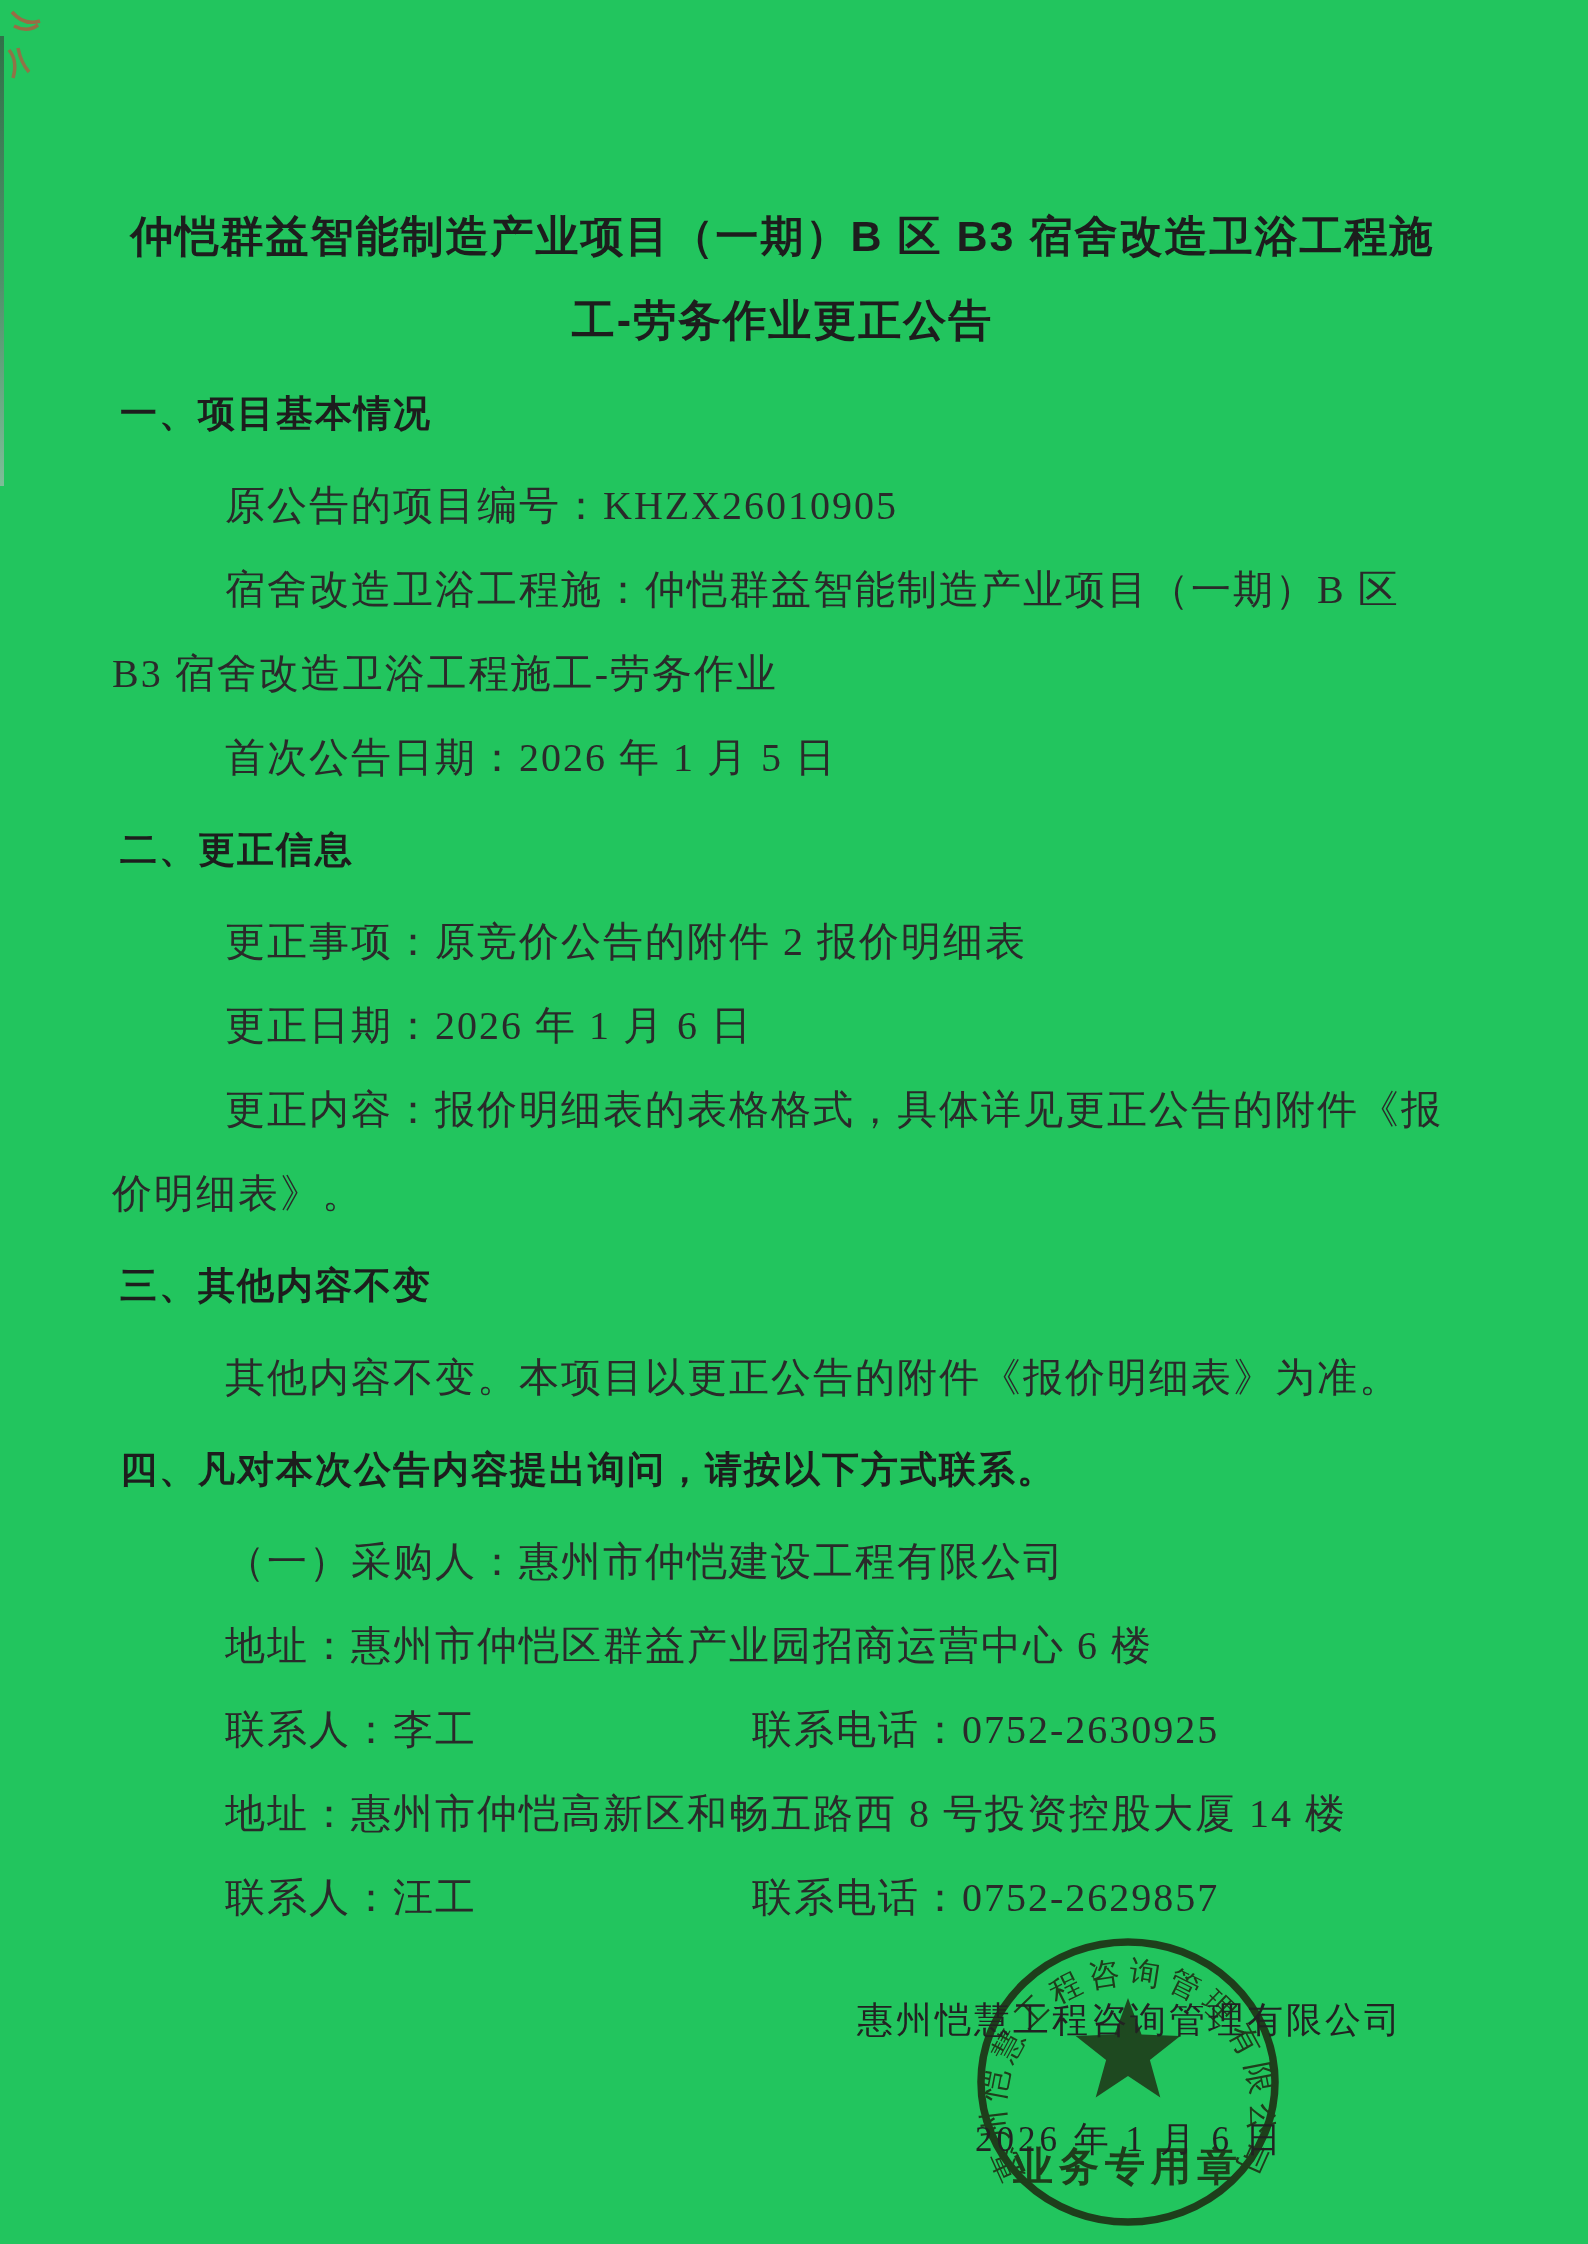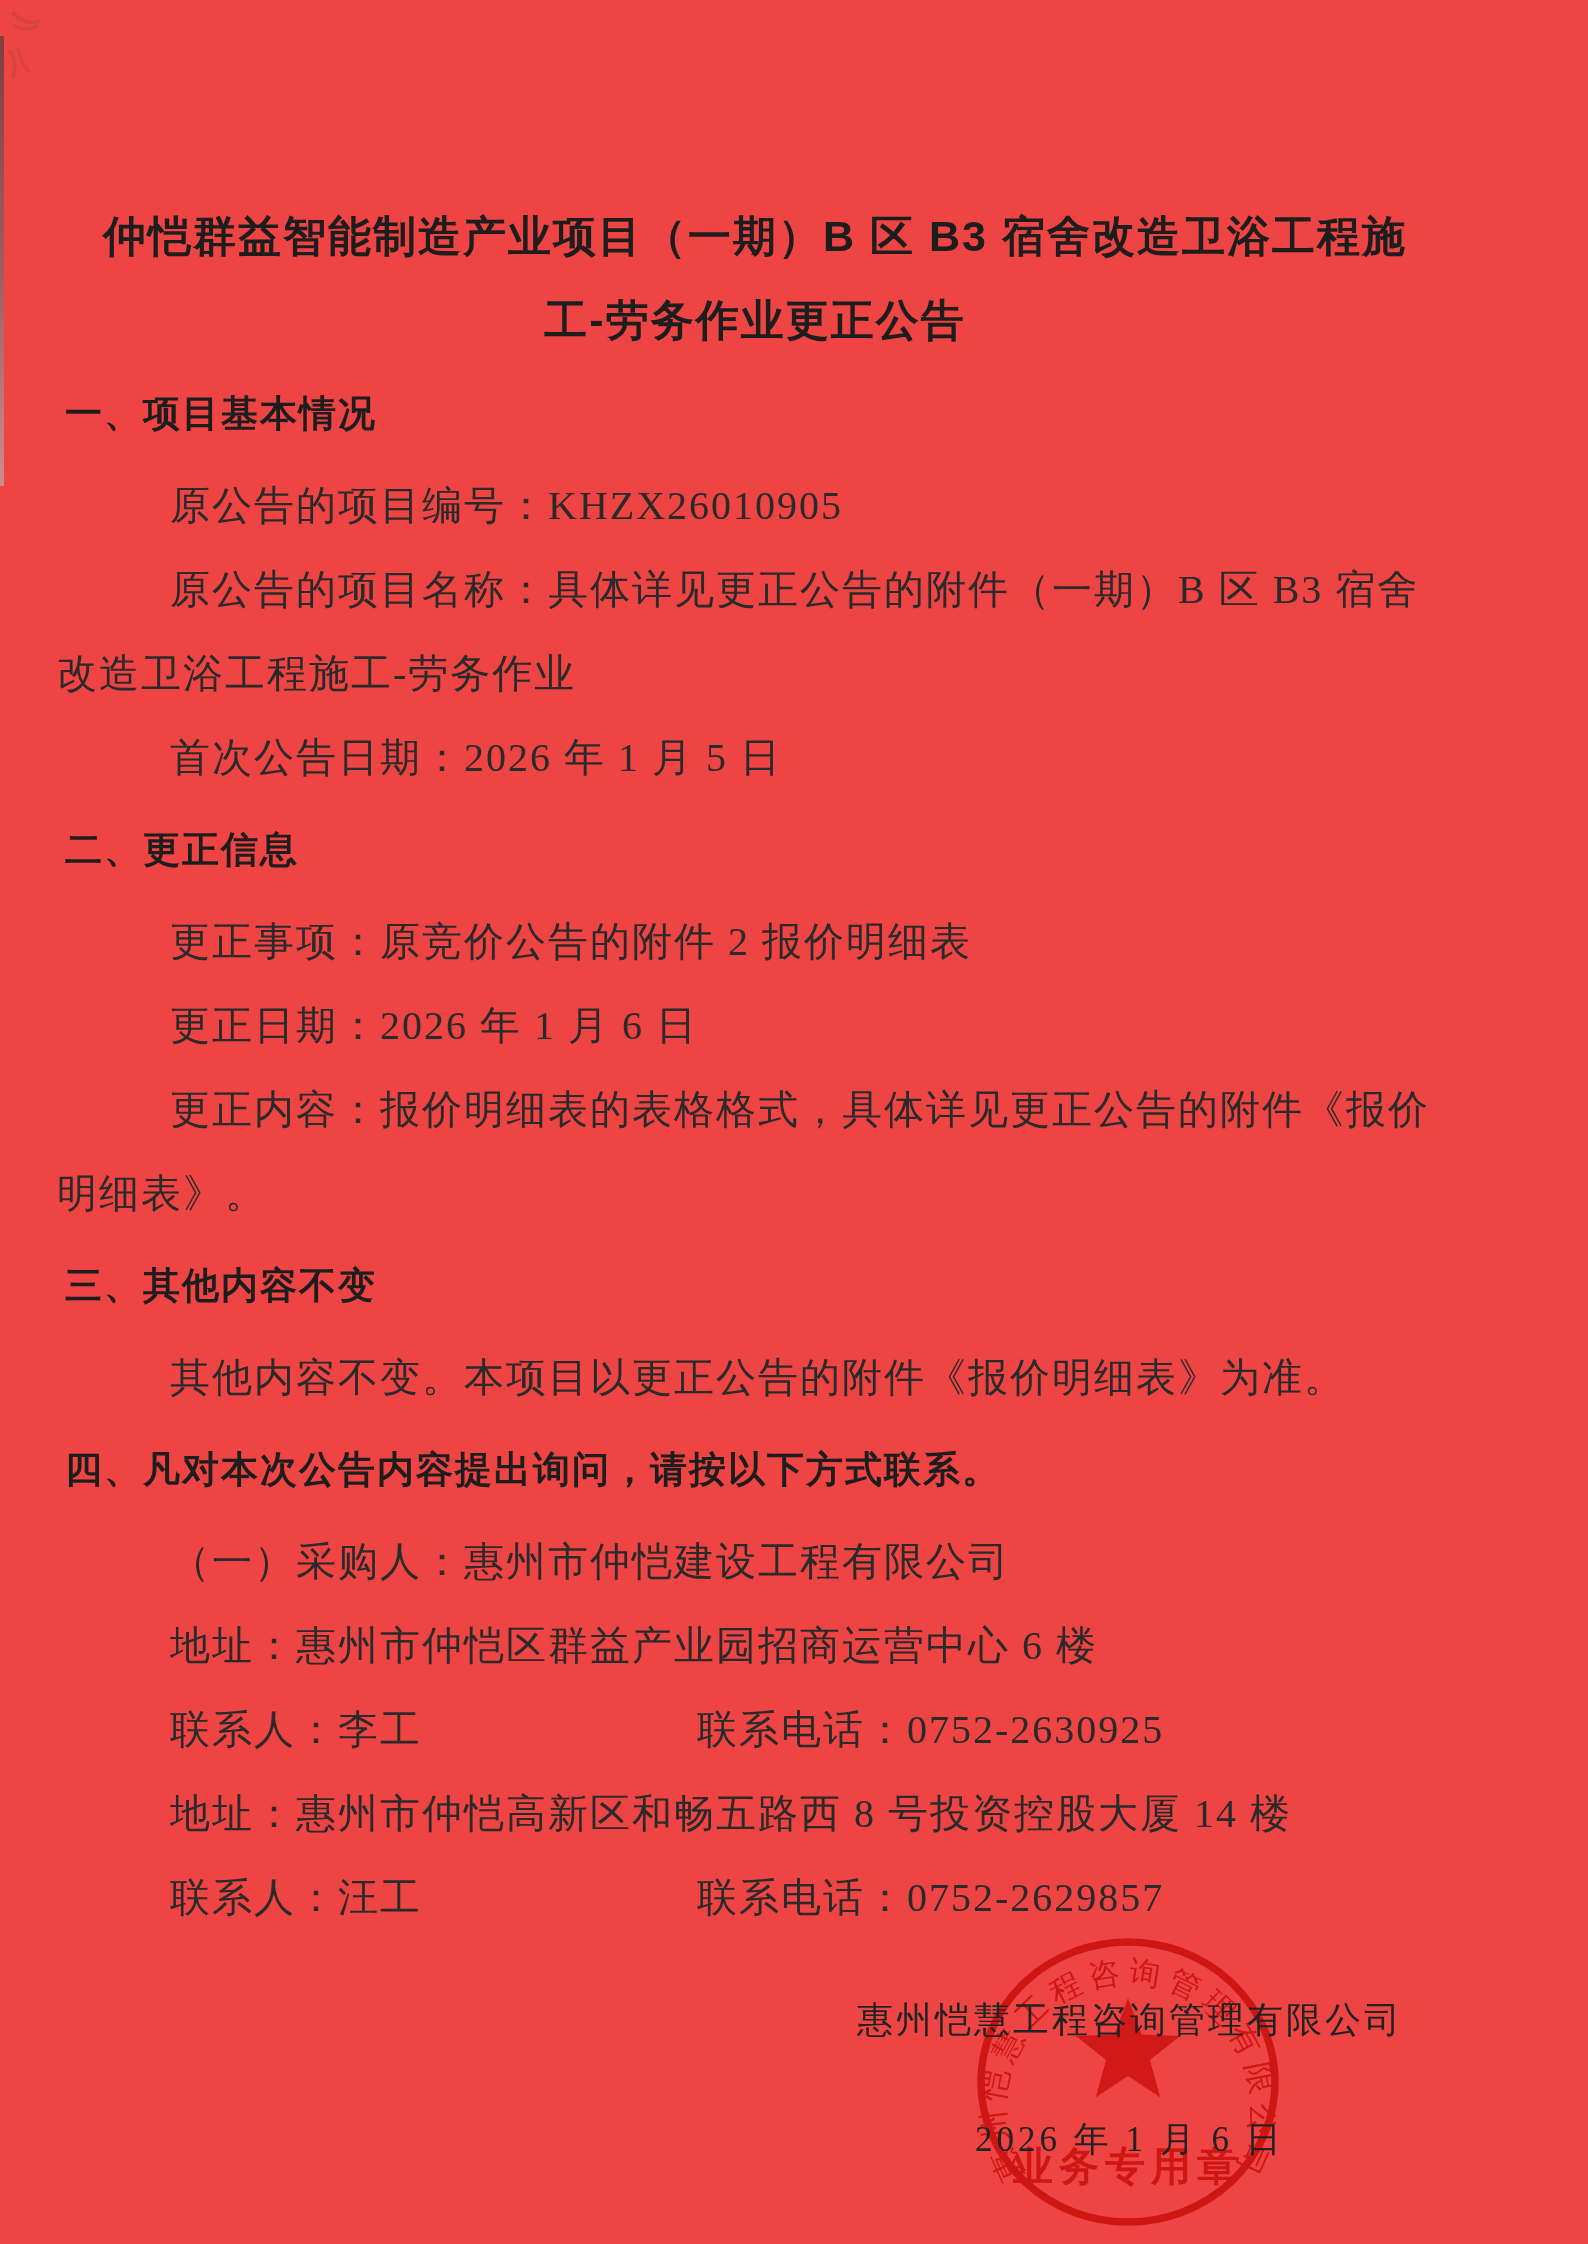--- a/index.html
+++ b/index.html
@@ -1,25 +1,25 @@
 <!DOCTYPE html>
 <html lang="zh"><head>
 <meta charset="utf-8">
 <style>
   html,body{margin:0;padding:0;background:#ffffff;}
   .page{
     position:relative;
     width:1588px;
     height:2244px;
-    background:#ef4444;
+    background:#22c55e;
     overflow:hidden;
     font-family:"Liberation Serif","DejaVu Serif",serif;
     color:#262626;
     box-sizing:border-box;
-    padding:194px 135px 0 57px;
+    padding:194px 135px 0 112px;
   }
   .doc-title{
     margin:0 0 10px 0;
     font-family:"Liberation Sans","DejaVu Sans",sans-serif;
     font-weight:700;
     font-size:43px;
     line-height:84px;
     text-align:center;
     letter-spacing:2px;
     color:#1d1d1d;
@@ -83,21 +83,21 @@
     <path d="M7 46 q9 11 4 28 M16 44 q3 15 11 24" fill="none" stroke="#cc463a" stroke-width="3.5" opacity="0.65"></path>
   </svg>
 
   <h1 class="doc-title">
     <span class="tline">仲恺群益智能制造产业项目（一期）B 区 B3 宿舍改造卫浴工程施</span>
     <span class="tline">工-劳务作业更正公告</span>
   </h1>
 
   <p class="heading">一、项目基本情况</p>
   <p class="body-line indent">原公告的项目编号：KHZX26010905</p>
-  <p class="body-line indent">原公告的项目名称：具体详见更正公告的附件（一期）B 区 B3 宿舍改造卫浴工程施工-劳务作业</p>
+  <p class="body-line indent">宿舍改造卫浴工程施：仲恺群益智能制造产业项目（一期）B 区 B3 宿舍改造卫浴工程施工-劳务作业</p>
   <p class="body-line indent">首次公告日期：2026 年 1 月 5 日</p>
 
   <p class="heading">二、更正信息</p>
   <p class="body-line indent">更正事项：原竞价公告的附件 2 报价明细表</p>
   <p class="body-line indent">更正日期：2026 年 1 月 6 日</p>
   <p class="body-line indent">更正内容：报价明细表的表格格式，具体详见更正公告的附件《报价明细表》。</p>
 
   <p class="heading">三、其他内容不变</p>
   <p class="body-line indent">其他内容不变。本项目以更正公告的附件《报价明细表》为准。</p>
 

